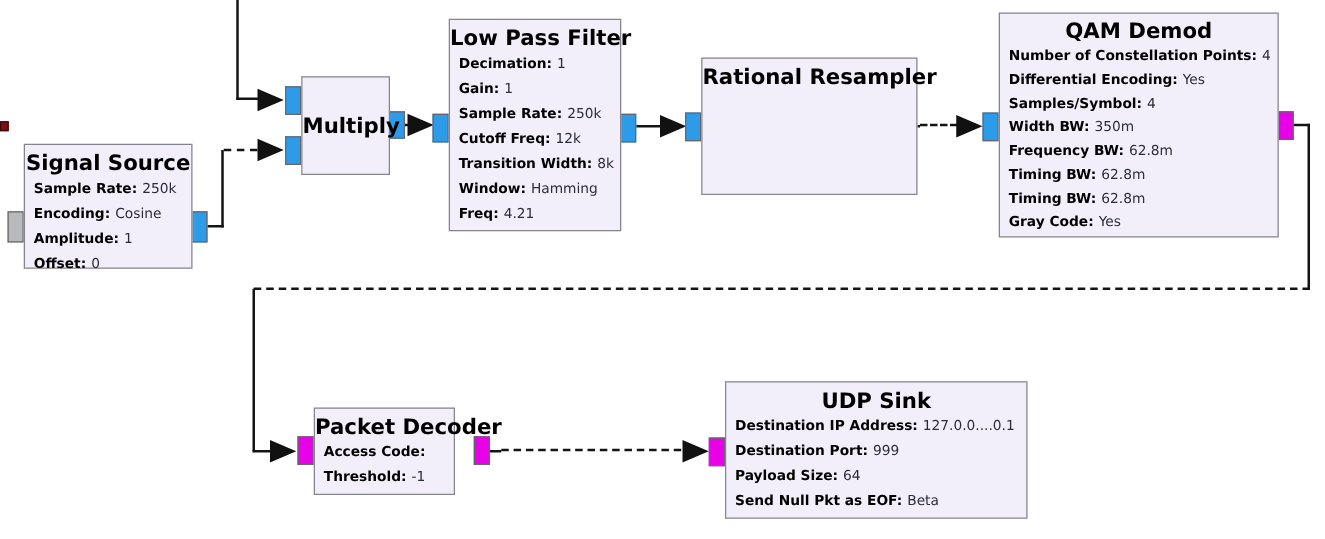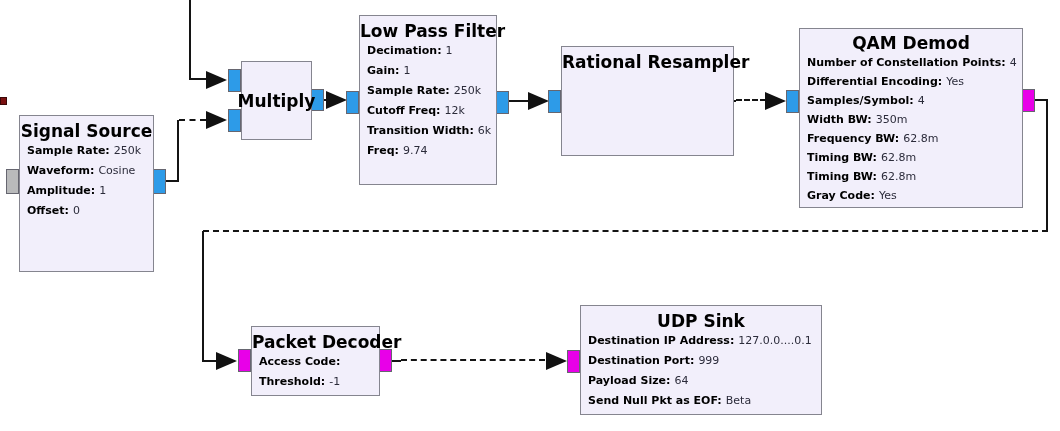--- a/index.html
+++ b/index.html
@@ -8,21 +8,21 @@
     font-family:"DejaVu Sans","Liberation Sans",sans-serif;overflow:hidden;
   }
   .block{
     position:absolute;background:#f2effb;border:1px solid #85858f;
     box-sizing:border-box;padding-top:5px;
   }
   .block-title{
     text-align:center;font-weight:bold;font-size:17px;color:#000;
     line-height:20px;white-space:nowrap;
   }
-  .block-center{display:flex;align-items:center;justify-content:center;padding-top:0;}
+  .block-center{display:flex;align-items:center;justify-content:flex-start;padding-top:0;}
   .params{padding:0 0 0 7px;}
   .param{font-size:11px;line-height:20px;white-space:nowrap;color:#000;}
   .lh19 .block-title{line-height:19px;}
   .lh19 .param{line-height:19px;}
   .plabel{font-weight:bold;color:#000;margin-right:4px;}
   .pvalue{font-weight:normal;color:#2b2b3a;}
   .port{position:absolute;box-sizing:border-box;border:1px solid #666670;}
   .port-blue{background:#2d9be8;}
   .port-magenta{background:#e800e8;}
   .port-gray{background:#b9babb;}
@@ -80,65 +80,66 @@
   <div class="port port-blue" style="left:346px;top:91px;width:13px;height:23px;"></div>
   <div class="port port-blue" style="left:496px;top:91px;width:13px;height:23px;"></div>
   <div class="port port-blue" style="left:548px;top:90px;width:13px;height:23px;"></div>
   <div class="port port-blue" style="left:717px;top:90px;width:13px;height:23px;"></div>
   <div class="port port-blue" style="left:786px;top:90px;width:13px;height:23px;"></div>
   <div class="port port-magenta" style="left:1022px;top:89px;width:13px;height:23px;"></div>
   <div class="port port-magenta" style="left:238px;top:349px;width:13px;height:23px;"></div>
   <div class="port port-magenta" style="left:379px;top:349px;width:13px;height:23px;"></div>
   <div class="port port-magenta" style="left:567px;top:350px;width:13px;height:23px;"></div>
 
-  <div class="block" style="left:19px;top:115px;width:135px;height:157px;">
+  <div class="block" style="left:19px;top:115px;width:135px;height:100px;">
     <div class="block-title">Signal Source</div>
     <div class="params">
       <div class="param"><span class="plabel">Sample Rate:</span><span class="pvalue">250k</span></div>
-      <div class="param"><span class="plabel">Waveform:</span><span class="pvalue">Cosine</span></div>
+      <div class="param"><span class="plabel">Encoding:</span><span class="pvalue">Cosine</span></div>
       <div class="param"><span class="plabel">Amplitude:</span><span class="pvalue">1</span></div>
       <div class="param"><span class="plabel">Offset:</span><span class="pvalue">0</span></div>
     </div>
   </div>
 
   <div class="block block-center" style="left:241px;top:61px;width:71px;height:79px;">
     <div class="block-title">Multiply</div>
   </div>
 
   <div class="block" style="left:359px;top:15px;width:138px;height:170px;">
     <div class="block-title">Low Pass Filter</div>
     <div class="params">
       <div class="param"><span class="plabel">Decimation:</span><span class="pvalue">1</span></div>
       <div class="param"><span class="plabel">Gain:</span><span class="pvalue">1</span></div>
       <div class="param"><span class="plabel">Sample Rate:</span><span class="pvalue">250k</span></div>
       <div class="param"><span class="plabel">Cutoff Freq:</span><span class="pvalue">12k</span></div>
-      <div class="param"><span class="plabel">Transition Width:</span><span class="pvalue">6k</span></div>
-      <div class="param"><span class="plabel">Freq:</span><span class="pvalue">9.74</span></div>
+      <div class="param"><span class="plabel">Transition Width:</span><span class="pvalue">8k</span></div>
+      <div class="param"><span class="plabel">Window:</span><span class="pvalue">Hamming</span></div>
+      <div class="param"><span class="plabel">Freq:</span><span class="pvalue">4.21</span></div>
     </div>
   </div>
 
   <div class="block" style="left:561px;top:46px;width:173px;height:110px;">
     <div class="block-title">Rational Resampler</div>
   </div>
 
-  <div class="block lh19" style="left:799px;top:28px;width:224px;height:180px;">
+  <div class="block lh19" style="left:799px;top:10px;width:224px;height:180px;">
     <div class="block-title">QAM Demod</div>
     <div class="params">
       <div class="param"><span class="plabel">Number of Constellation Points:</span><span class="pvalue">4</span></div>
       <div class="param"><span class="plabel">Differential Encoding:</span><span class="pvalue">Yes</span></div>
       <div class="param"><span class="plabel">Samples/Symbol:</span><span class="pvalue">4</span></div>
       <div class="param"><span class="plabel">Width BW:</span><span class="pvalue">350m</span></div>
       <div class="param"><span class="plabel">Frequency BW:</span><span class="pvalue">62.8m</span></div>
       <div class="param"><span class="plabel">Timing BW:</span><span class="pvalue">62.8m</span></div>
       <div class="param"><span class="plabel">Timing BW:</span><span class="pvalue">62.8m</span></div>
       <div class="param"><span class="plabel">Gray Code:</span><span class="pvalue">Yes</span></div>
     </div>
   </div>
 
-  <div class="block" style="left:251px;top:326px;width:129px;height:70px;">
+  <div class="block" style="left:251px;top:326px;width:113px;height:70px;">
     <div class="block-title">Packet Decoder</div>
     <div class="params">
       <div class="param"><span class="plabel">Access Code:</span><span class="pvalue"></span></div>
       <div class="param"><span class="plabel">Threshold:</span><span class="pvalue">-1</span></div>
     </div>
   </div>
 
   <div class="block" style="left:580px;top:305px;width:242px;height:110px;">
     <div class="block-title">UDP Sink</div>
     <div class="params">

